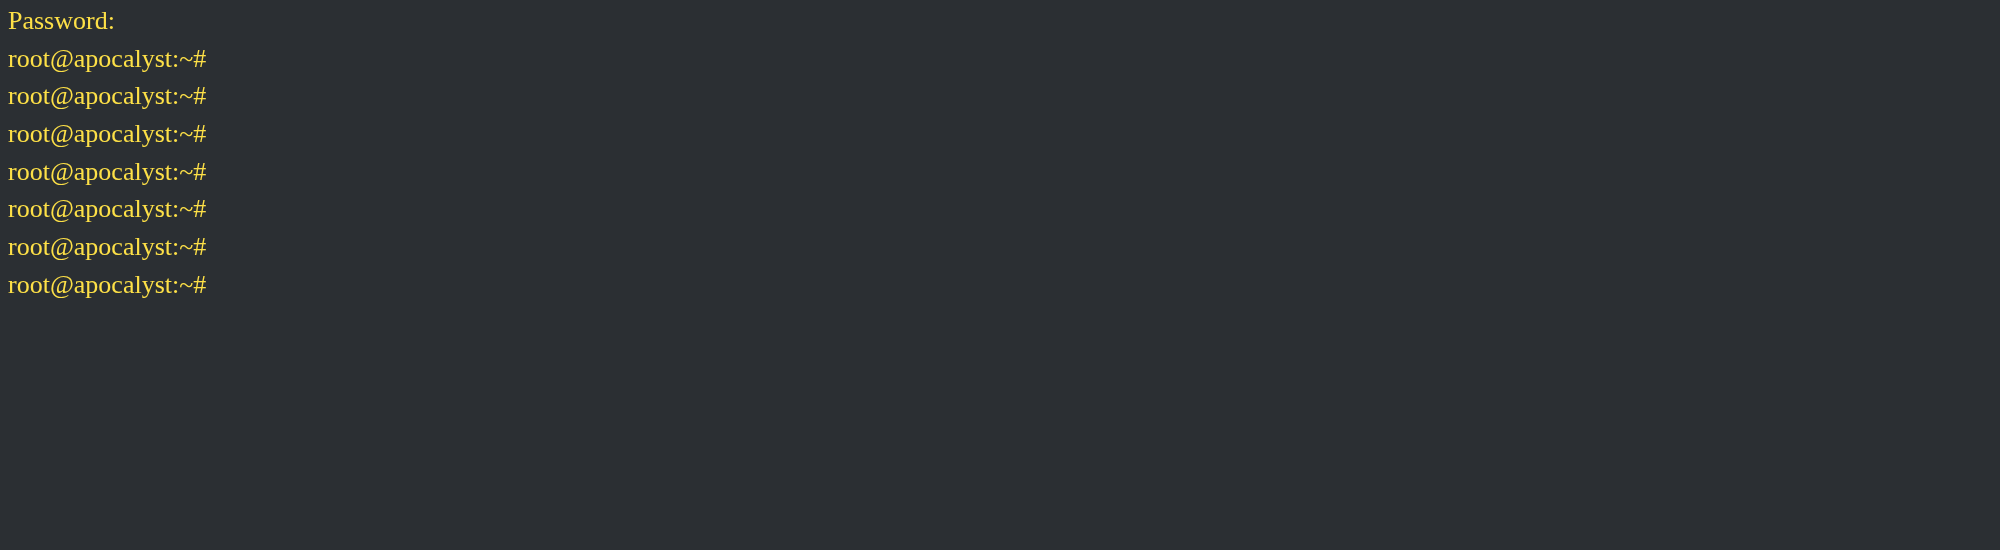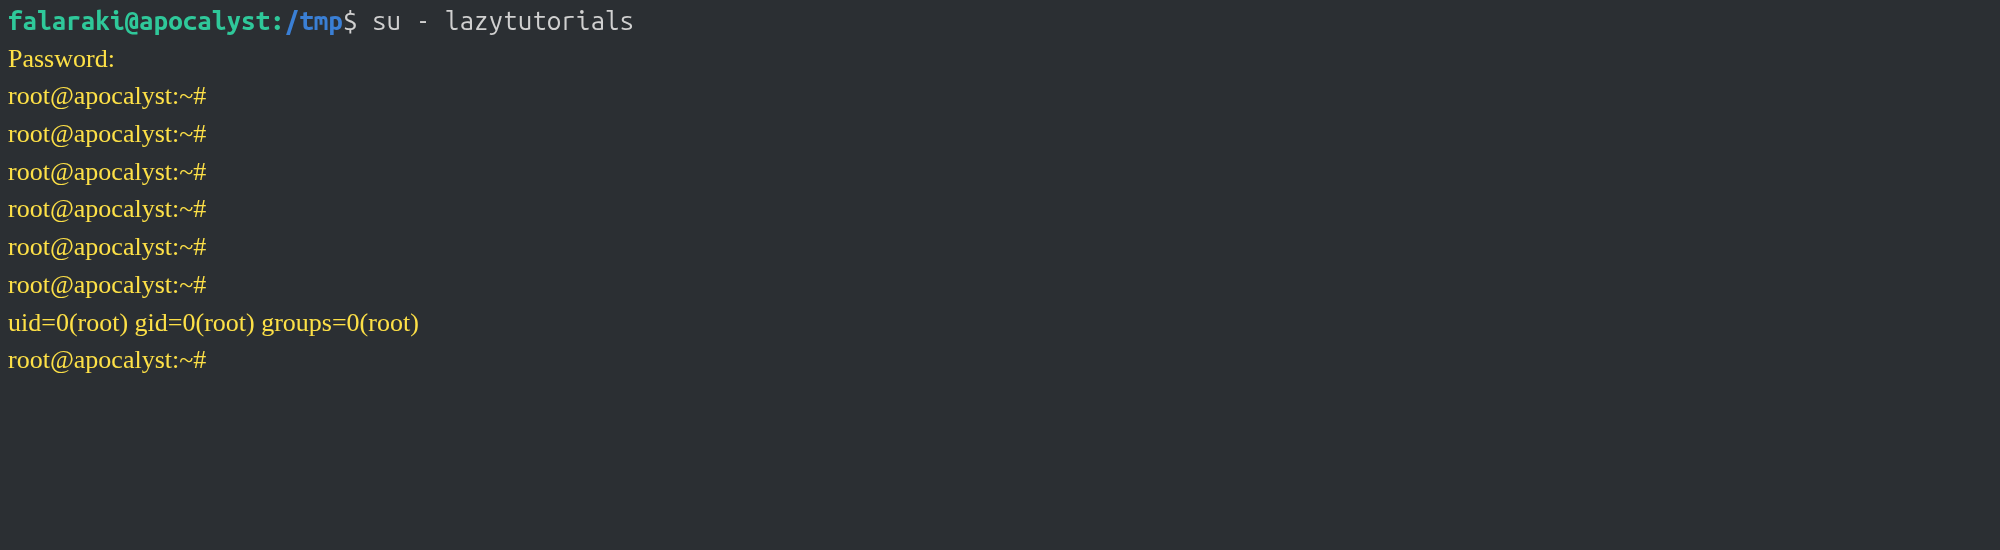--- a/index.html
+++ b/index.html
@@ -38,30 +38,28 @@
     .output {
       color: #fde047;
       font-family: Liberation Serif, serif;
     }
   </style>
 </head>
 <body>
 
 <div class="terminal">
 
-  <div class="line"><span class="user-green">falaraki@apocalyst</span><span class="user-green">:</span><span class="path-blue">/tmp</span><span class="dollar">$ </span><span class="cmd">su - lazytutorials</span></div>
 
   <div class="line output">Password:</div>
 
   <div class="line output">root@apocalyst:~#</div>
   <div class="line output">root@apocalyst:~#</div>
   <div class="line output">root@apocalyst:~#</div>
 
 
   <div class="line output">root@apocalyst:~#</div>
   <div class="line output">root@apocalyst:~#</div>
   <div class="line output">root@apocalyst:~#</div>
 
-  <div class="line output">uid=0(root) gid=0(root) groups=0(root)</div>
 
   <div class="line output">root@apocalyst:~#</div>
 
 </div>
 
 </body></html>

